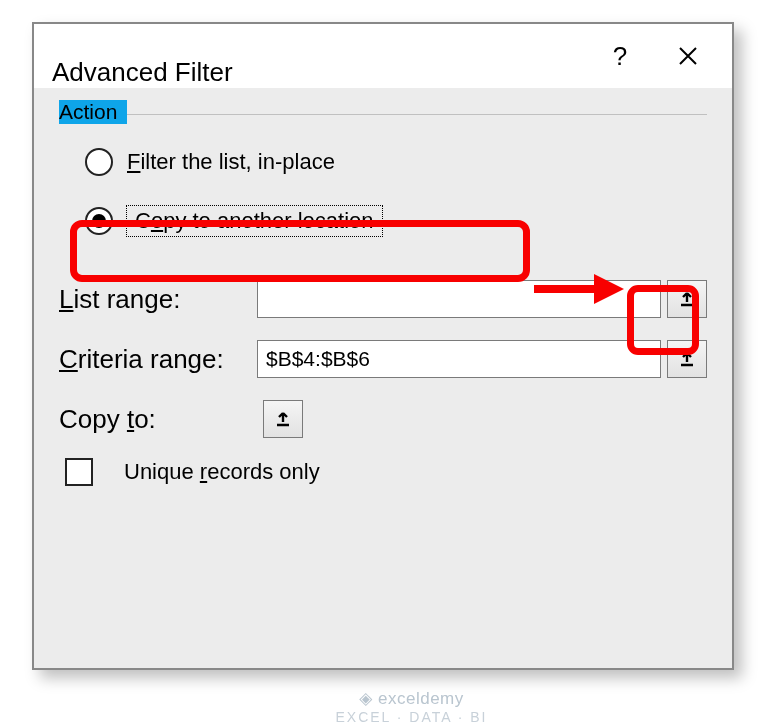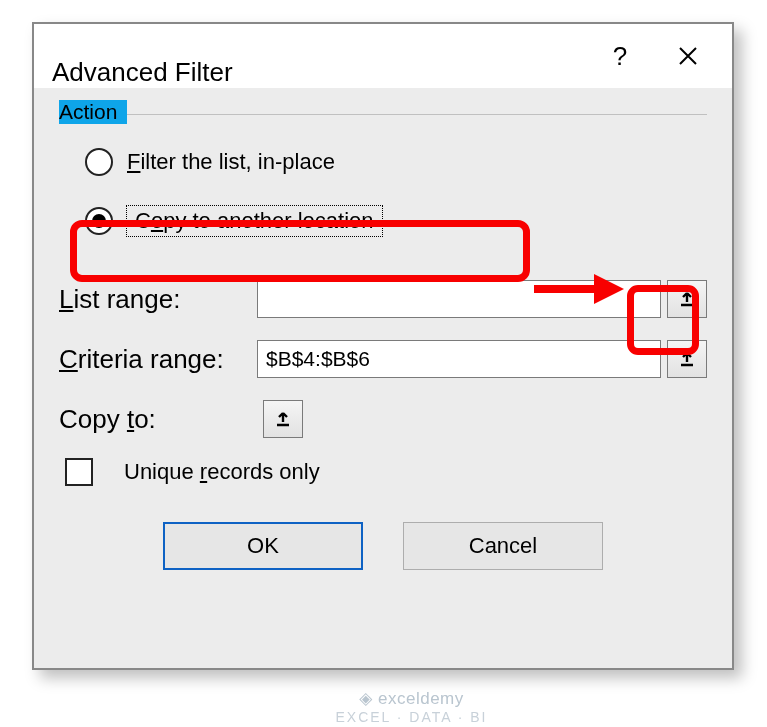--- a/index.html
+++ b/index.html
@@ -248,28 +248,20 @@
             <path d="M9 3 L9 12 M9 3 L5 7 M9 3 L13 7 M3 15 L15 15" stroke="#000" stroke-width="2.4" fill="none"></path>
           </svg>
       </div>
     </div>
 
     <div class="check-row">
       <span class="checkbox"></span>
       <span class="radio-label"><span>Unique </span><u>r</u><span>ecords only</span></span>
     </div>
 
-    <div class="button-row">
-      <div class="dlg-btn default">
-          <span>OK</span>
-        </div>
-      <div class="dlg-btn">
-          <span>Cancel</span>
-        </div>
-    </div>
 
   </div>
 </div>
 
 <div class="highlight-copy" style="left:70px; top:220px; width:460px; height:62px;"></div>
 
 <div class="highlight-select-btn" style="left:627px; top:285px; width:72px; height:70px;"></div>
 
 <svg class="arrow" style="left:532px; top:270px;" width="92" height="38" viewBox="0 0 92 38">
   <line x1="2" y1="19" x2="66" y2="19" stroke="#f80000" stroke-width="8"></line>

